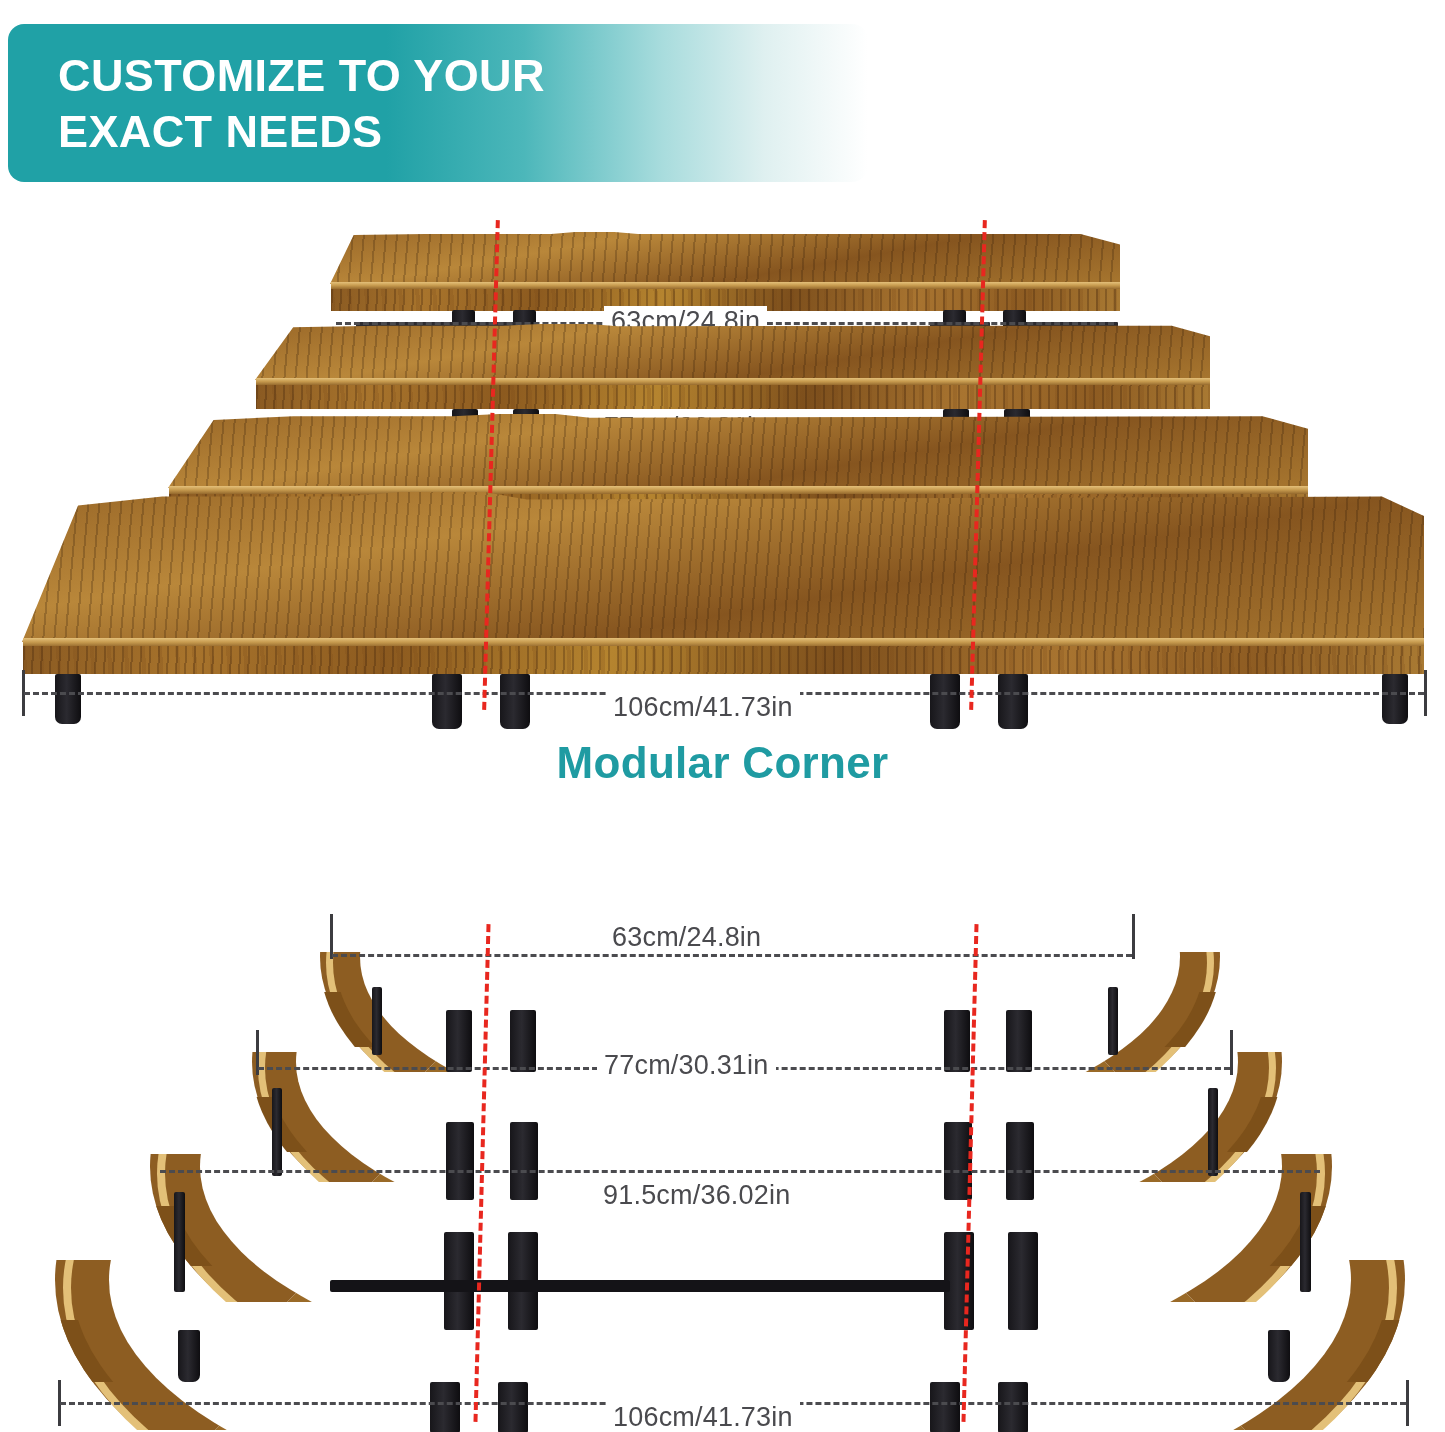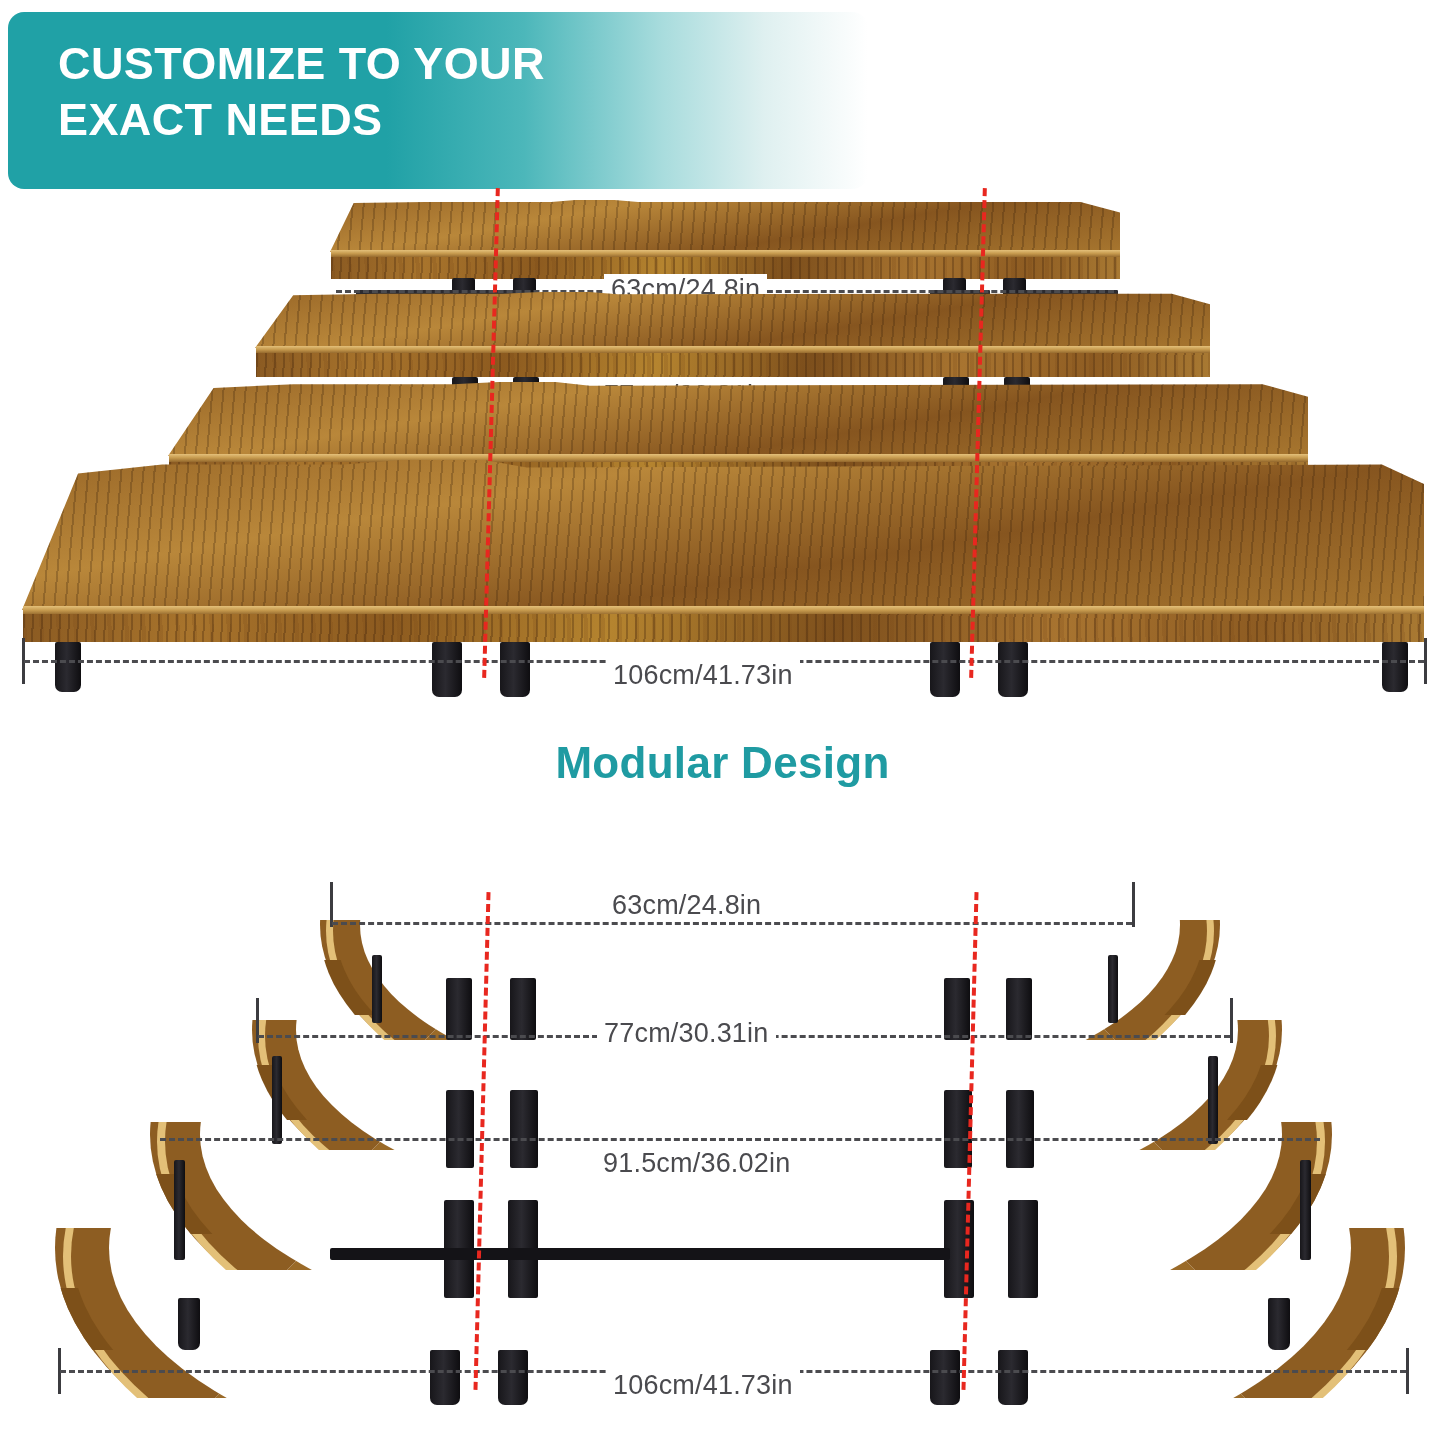--- a/index.html
+++ b/index.html
@@ -13,41 +13,41 @@
   .page {
     position: relative;
     width: 1445px;
     height: 1432px;
     background: #ffffff;
   }
 
   
   .banner {
     position: absolute;
-    left: 8px; top: 12px;
-    width: 860px; height: 177px;
+    left: 8px; top: 24px;
+    width: 860px; height: 158px;
     border-radius: 16px;
     background: linear-gradient(to right,
         #20a1a6 0%, #20a1a6 44%, #4cb7ba 60%,
         #a8dcdd 76%, #dff0f0 88%, #ffffff 100%);
   }
   .banner-title {
     position: absolute;
     left: 50px; top: 24px;
     width: 700px;
     color: #ffffff;
     font-size: 45px;
     font-weight: bold;
     line-height: 1.25;
     letter-spacing: 0.4px;
     white-space: pre-line;
   }
 
   
-  .diagram { position: absolute; left: 0; width: 1302px; }
+  .diagram { position: absolute; left: 0; width: 1302px; margin-top: 32px; }
 
   
   .wood {
     position: absolute;
     background:
       repeating-linear-gradient(92deg,
         rgba(60,32,10,0.30) 0px, rgba(60,32,10,0.30) 2px,
         rgba(0,0,0,0) 2px, rgba(0,0,0,0) 9px),
       repeating-linear-gradient(88deg,
         rgba(120,72,24,0.22) 0px, rgba(120,72,24,0.22) 4px,
@@ -226,21 +226,21 @@
 
     <div class="tick" style="left:22px;top:638px;height:46px;"></div>
     <div class="tick" style="left:1424px;top:638px;height:46px;"></div>
     <div class="dimline" style="left:24px;top:660px;width:1400px;"></div>
     <div class="dimlabel" style="left:606px;top:660px;">106cm/41.73in</div>
 
     <div class="redline" style="left:489px;top:188px;height:490px;transform:rotate(1.6deg);"></div>
     <div class="redline" style="left:976px;top:188px;height:490px;transform:rotate(1.6deg);"></div>
   </div>
 
-  <div class="mid-heading">Modular Design</div>
+  <div class="mid-heading">Modular Corner</div>
 
   <div class="diagram" style="top:860px;height:572px;">
 
     <div class="curve-wrap" style="left:320px;top:60px;width:900px;height:120px;">
       <div class="curve-band" style="left:0;top:-215px;width:900px;height:440px;
                   border-width:40px;border-radius:50%;
                   border-top-color:transparent;border-left-color:#8d5d22;
                   border-right-color:#8d5d22;border-bottom-color:#9a6a28;
                   background:transparent;"></div>
       <div class="curve-band" style="left:6px;top:-209px;width:888px;height:440px;

